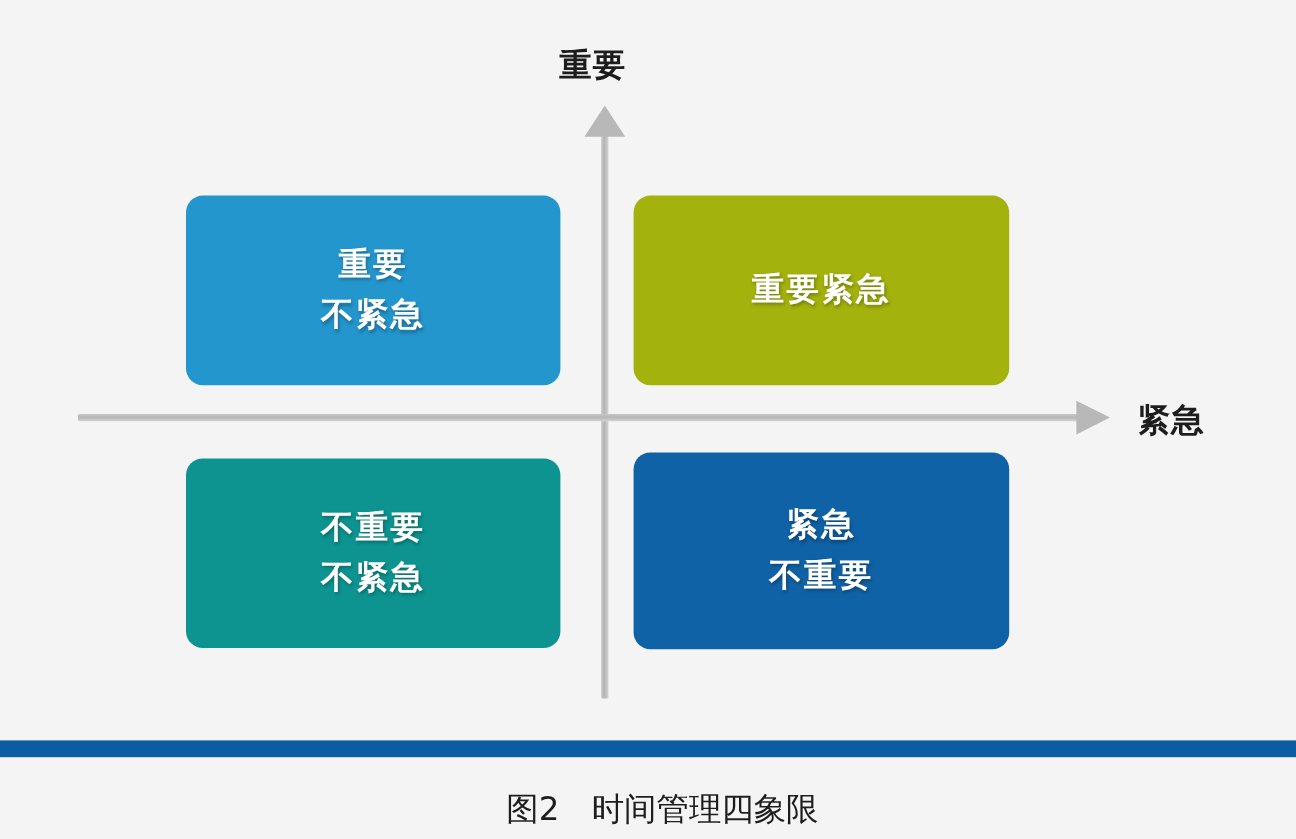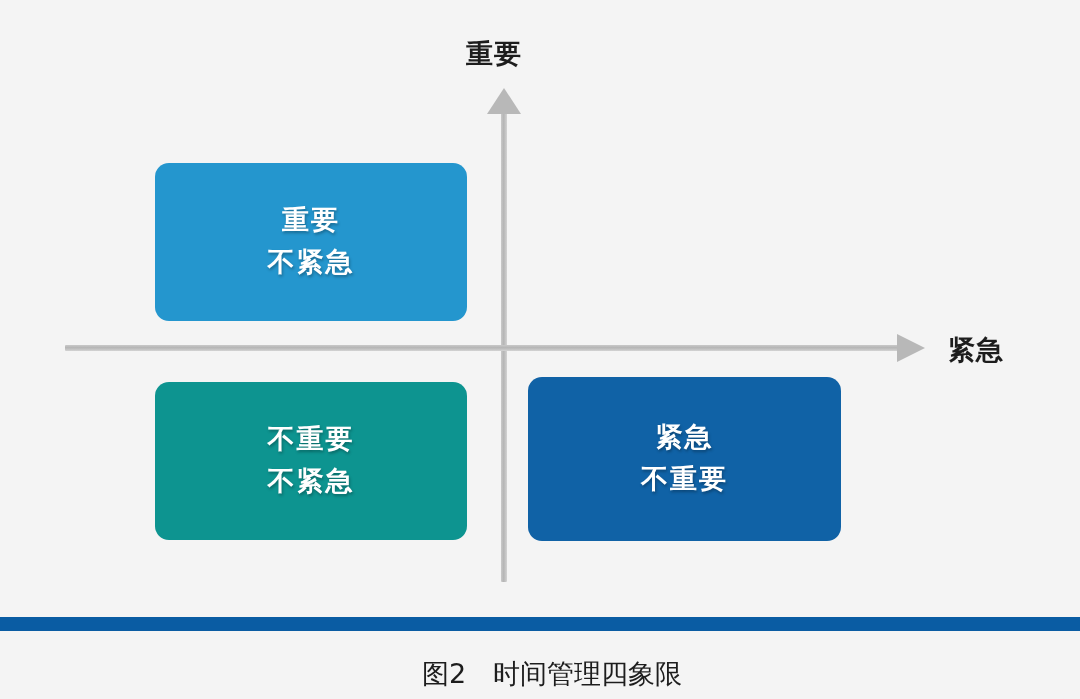--- a/index.html
+++ b/index.html
@@ -159,20 +159,25 @@
   <div class="axis-label" id="label-important">重要</div>
   <div class="axis-label" id="label-urgent">紧急</div>
 
   <div class="quad" id="quad-tl">
     <div class="shadow-edge"></div>
     <div class="shadow-bottom"></div>
     <div class="quad-text">重要</div>
     <div class="quad-text">不紧急</div>
   </div>
 
+  <div class="quad" id="quad-tr">
+    <div class="shadow-edge"></div>
+    <div class="shadow-bottom"></div>
+    <div class="quad-text">重要紧急</div>
+  </div>
 
   <div class="quad" id="quad-bl">
     <div class="shadow-edge"></div>
     <div class="shadow-bottom"></div>
     <div class="quad-text">不重要</div>
     <div class="quad-text">不紧急</div>
   </div>
 
   <div class="quad" id="quad-br">
     <div class="shadow-edge"></div>

